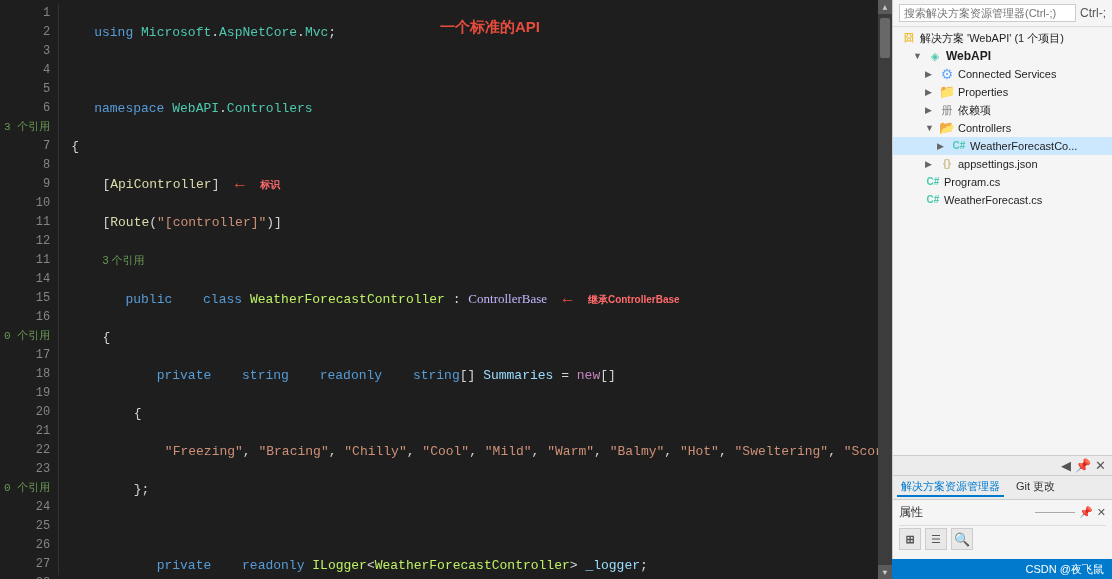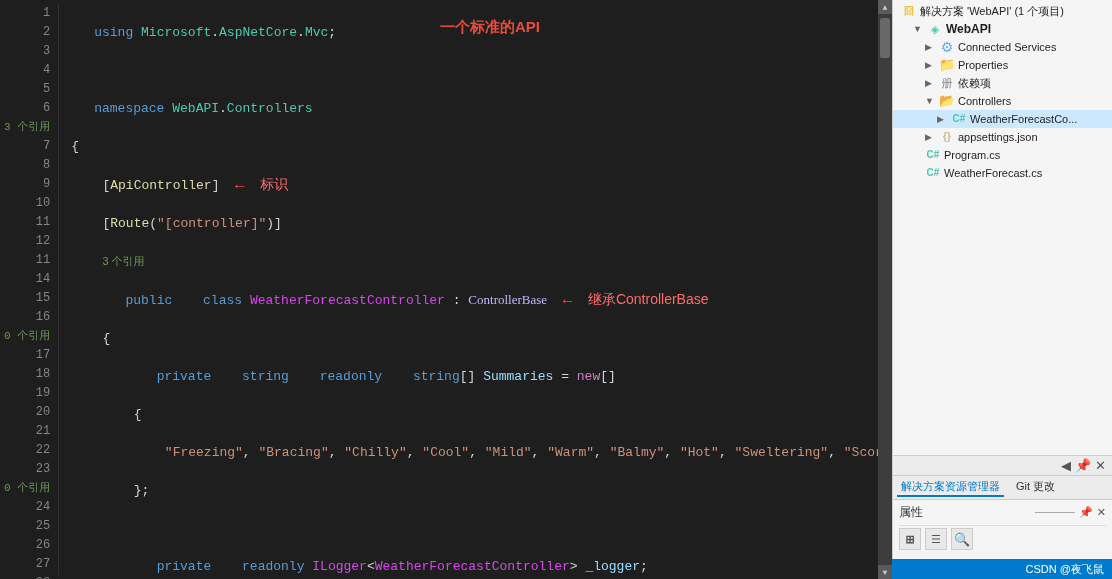--- a/index.html
+++ b/index.html
@@ -50,28 +50,28 @@
       padding-left: 12px;
       line-height: 19px;
       font-size: 13px;
       white-space: pre;
       overflow-x: auto;
     }
 
     
     .kw { color: #569cd6; margin-left: 23px; }          
     .kw2 { color: #c586c0; }         
-    .type { color: #d946ef; }        
+    .type { color: #bef264; }        
     .attr { color: #9cdcfe; }        
     .str { color: #ce9178; }     
     .punct { color: #d4d4d4; }       
     .ns { color: #4ec9b0; }          
     .annot { color: #dcdcaa; }       
     .base { color: #c4b5fd; font-family: Liberation Serif, serif; }
-    .annotation-text { color: #ff6b6b; font-family: 'Microsoft YaHei', Arial, sans-serif; font-size: 14px; font-weight: normal; }
+    .annotation-text { color: #ff6b6b; font-family: 'Microsoft YaHei', Arial, sans-serif; font-size: 10px; font-weight: bold; }
 
     
     #sidebar {
       width: 220px;
       background: #f5f5f5;
       color: #1e1e1e;
       display: flex;
       flex-direction: column;
       border-left: 1px solid #ccc;
       font-family: 'Microsoft YaHei', 'Segoe UI', Arial, sans-serif;
@@ -341,20 +341,24 @@
 <div id="right-scrollbar">
   <div class="scroll-btn">▲</div>
   <div class="scroll-track">
     <div class="scroll-thumb"></div>
   </div>
   <div class="scroll-btn">▼</div>
 </div>
 
 <div id="sidebar">
 
+  <div id="sidebar-search">
+    <input type="text" style="width: 160px; font-size: 11px;" placeholder="搜索解决方案资源管理器(Ctrl-;)">
+    <span style="color:#555; font-size:12px;">Ctrl-;</span>
+  </div>
 
   <div id="sidebar-tree">
 
     <div class="tree-item tree-indent-1">
       <span class="tree-icon" style="color:#f0c040; font-weight:bold; font-size:10px;">囧</span>
       <span style="font-size:11px;">解决方案 'WebAPI' (1 个项目)</span>
     </div>
 
     <div class="tree-item tree-indent-2">
       <span class="tree-arrow">▼</span>

